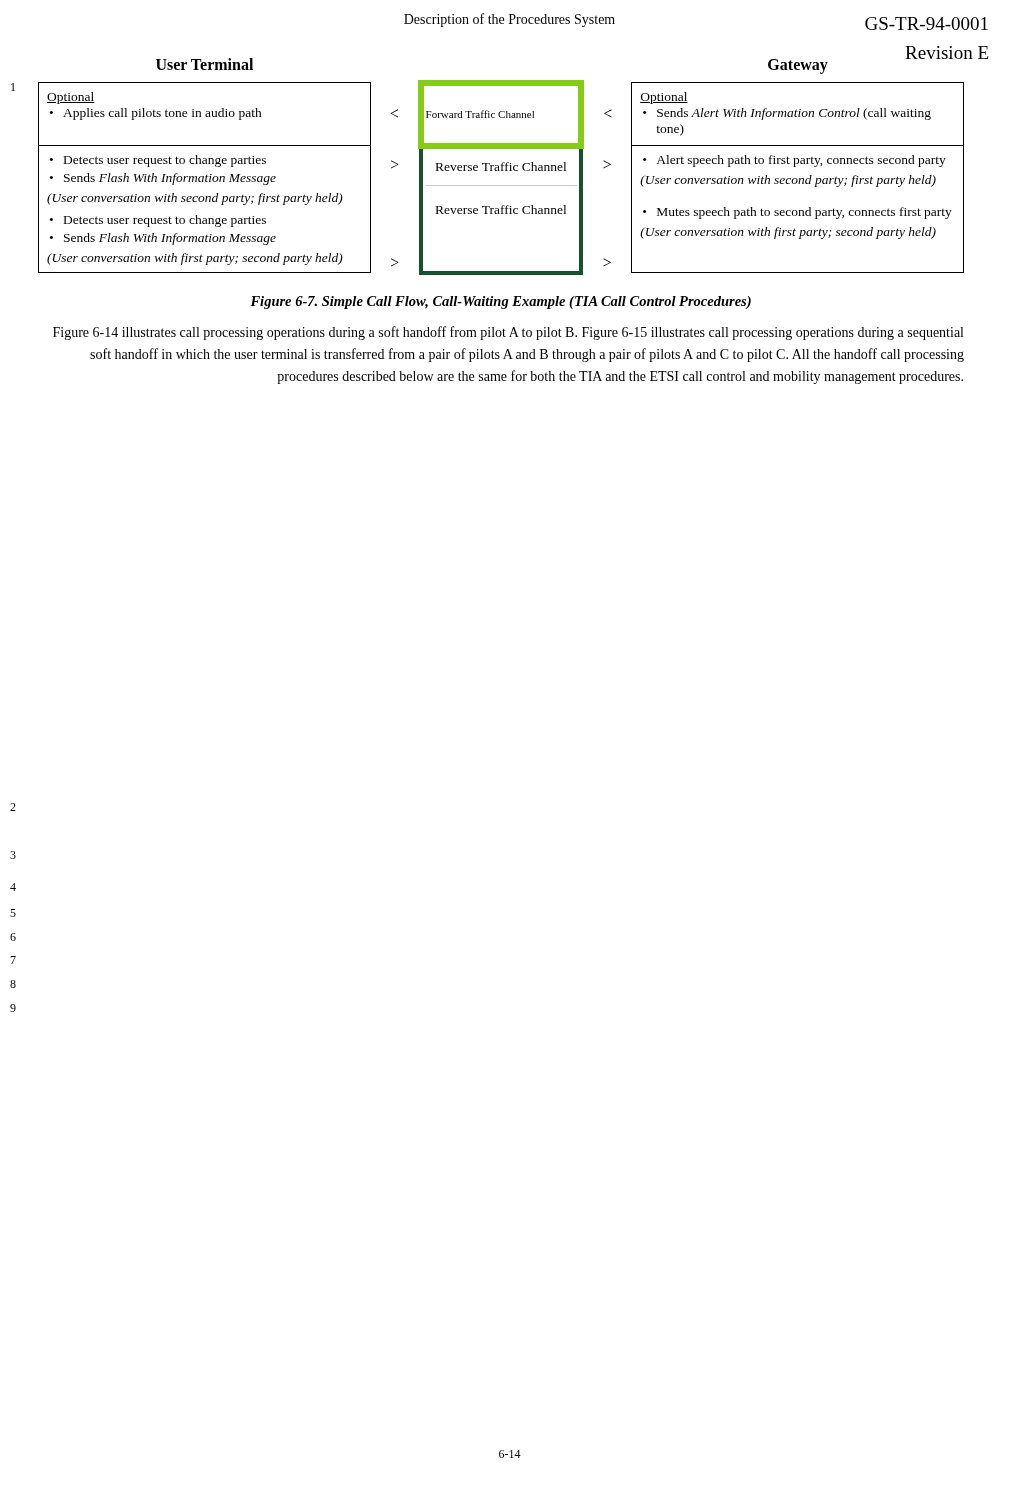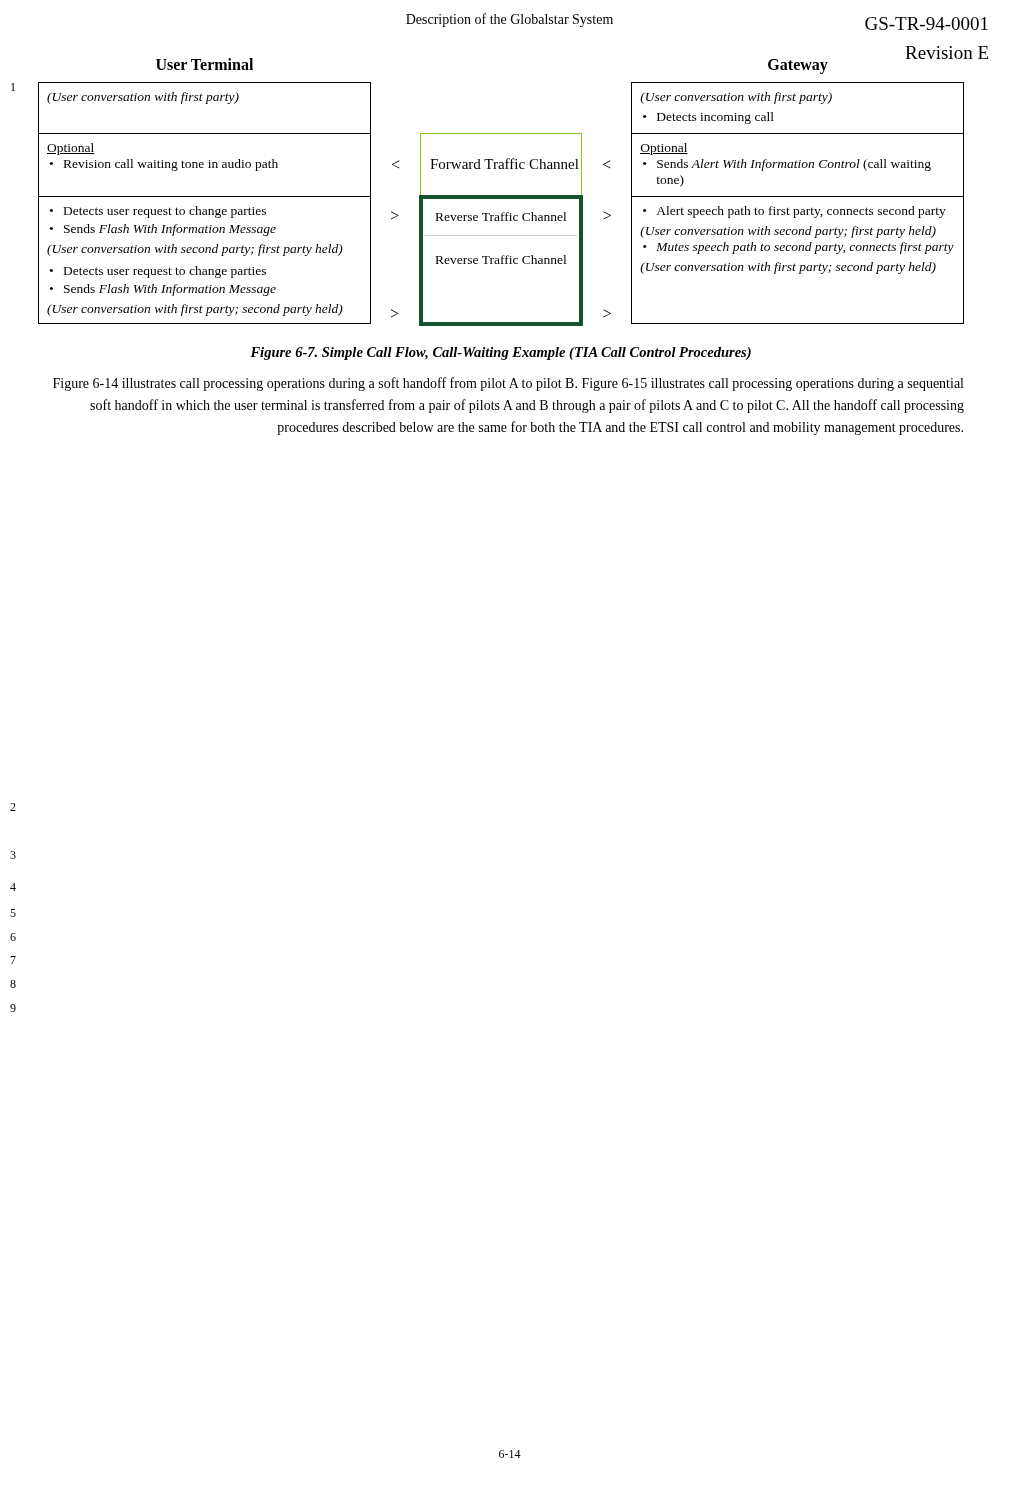--- a/index.html
+++ b/index.html
@@ -125,67 +125,53 @@
       vertical-align: top;
     }
 
   </style>
 </head>
 <body>
 
 <div class="line-num" style="top: 80px;">1</div>
 
 <div class="page-header">
-  <span>Description of the Globalstar System</span>
+  <span>Description of the Procedures System</span>
 </div>
 <div class="page-header-right">
   <div>GS-TR-94-0001</div>
   <div>Revision E</div>
 </div>
 
 <div style="margin: 0 55px 0 38px; padding-top: 14px;">
 
   <table class="flow-table">
     <thead>
       <tr>
         <th class="ft-user" style="border:none; font-size:16px; font-weight:bold; text-align:center; padding-bottom:8px;">User Terminal</th>
         <th class="ft-arrow"></th>
         <th class="ft-channel"></th>
         <th class="ft-arrow2"></th>
         <th class="ft-gateway" style="border:none; font-size:16px; font-weight:bold; text-align:center; padding-bottom:8px;">Gateway</th>
       </tr>
     </thead>
     <tbody>
 
-      <tr>
-        <td class="ft-user" style="font-style:italic; font-size:13.5px;">
-          <span>(User conversation with first party)</span>
-        </td>
-        <td class="ft-arrow"></td>
-        <td class="ft-channel"></td>
-        <td class="ft-arrow2"></td>
-        <td class="ft-gateway" style="font-size:13.5px;">
-          <div style="font-style:italic; margin-bottom:4px;">(User conversation with first party)</div>
-          <ul class="bullet-list">
-            <li>Detects incoming call</li>
-          </ul>
-        </td>
-      </tr>
 
       <tr>
         <td class="ft-user" style="font-size:13.5px;">
           <div><span style="text-decoration:underline;">Optional</span></div>
           <ul class="bullet-list">
             <li>
-              <span>Revision call waiting tone in audio path</span>
+              <span>Applies call pilots tone in audio path</span>
             </li>
           </ul>
         </td>
         <td class="ft-arrow" style="font-size:16px; text-align:center; vertical-align:middle;">&lt;</td>
-        <td class="ft-channel" style="font-size:15px; text-align:right; vertical-align:middle; border:1px solid #84cc16;">
+        <td class="ft-channel" style="font-size:11px; text-align:left; vertical-align:middle; border:6px solid #84cc16;">
           <span>Forward Traffic Channel</span>
         </td>
         <td class="ft-arrow2" style="font-size:16px; text-align:center; vertical-align:middle;">&lt;</td>
         <td class="ft-gateway" style="font-size:13.5px;">
           <div><span style="text-decoration:underline;">Optional</span></div>
           <ul class="bullet-list">
             <li>
               <span>Sends </span><span style="font-style:italic;">Alert With Information Control</span><span> (call waiting tone)</span>
             </li>
           </ul>
@@ -219,21 +205,21 @@
         </td>
         <td class="ft-arrow2" style="vertical-align:top; padding-top: 10px;">
           <div style="text-align:center; font-size:16px; margin-bottom: 80px;">&gt;</div>
           <div style="text-align:center; font-size:16px; margin-top: 60px;">&gt;</div>
         </td>
         <td class="ft-gateway" style="font-size:13.5px;">
           <ul class="bullet-list">
             <li>Alert speech path to first party, connects second party</li>
           </ul>
           <div style="font-style:italic; margin-top:4px;">(User conversation with second party; first party held)</div>
-          <ul class="bullet-list" style="font-style:italic;">
+          <ul class="bullet-list" style="margin-top:16px;">
             <li>Mutes speech path to second party, connects first party</li>
           </ul>
           <div style="font-style:italic; margin-top:4px;">(User conversation with first party; second party held)</div>
         </td>
       </tr>
 
     </tbody>
   </table>
 
 </div>

